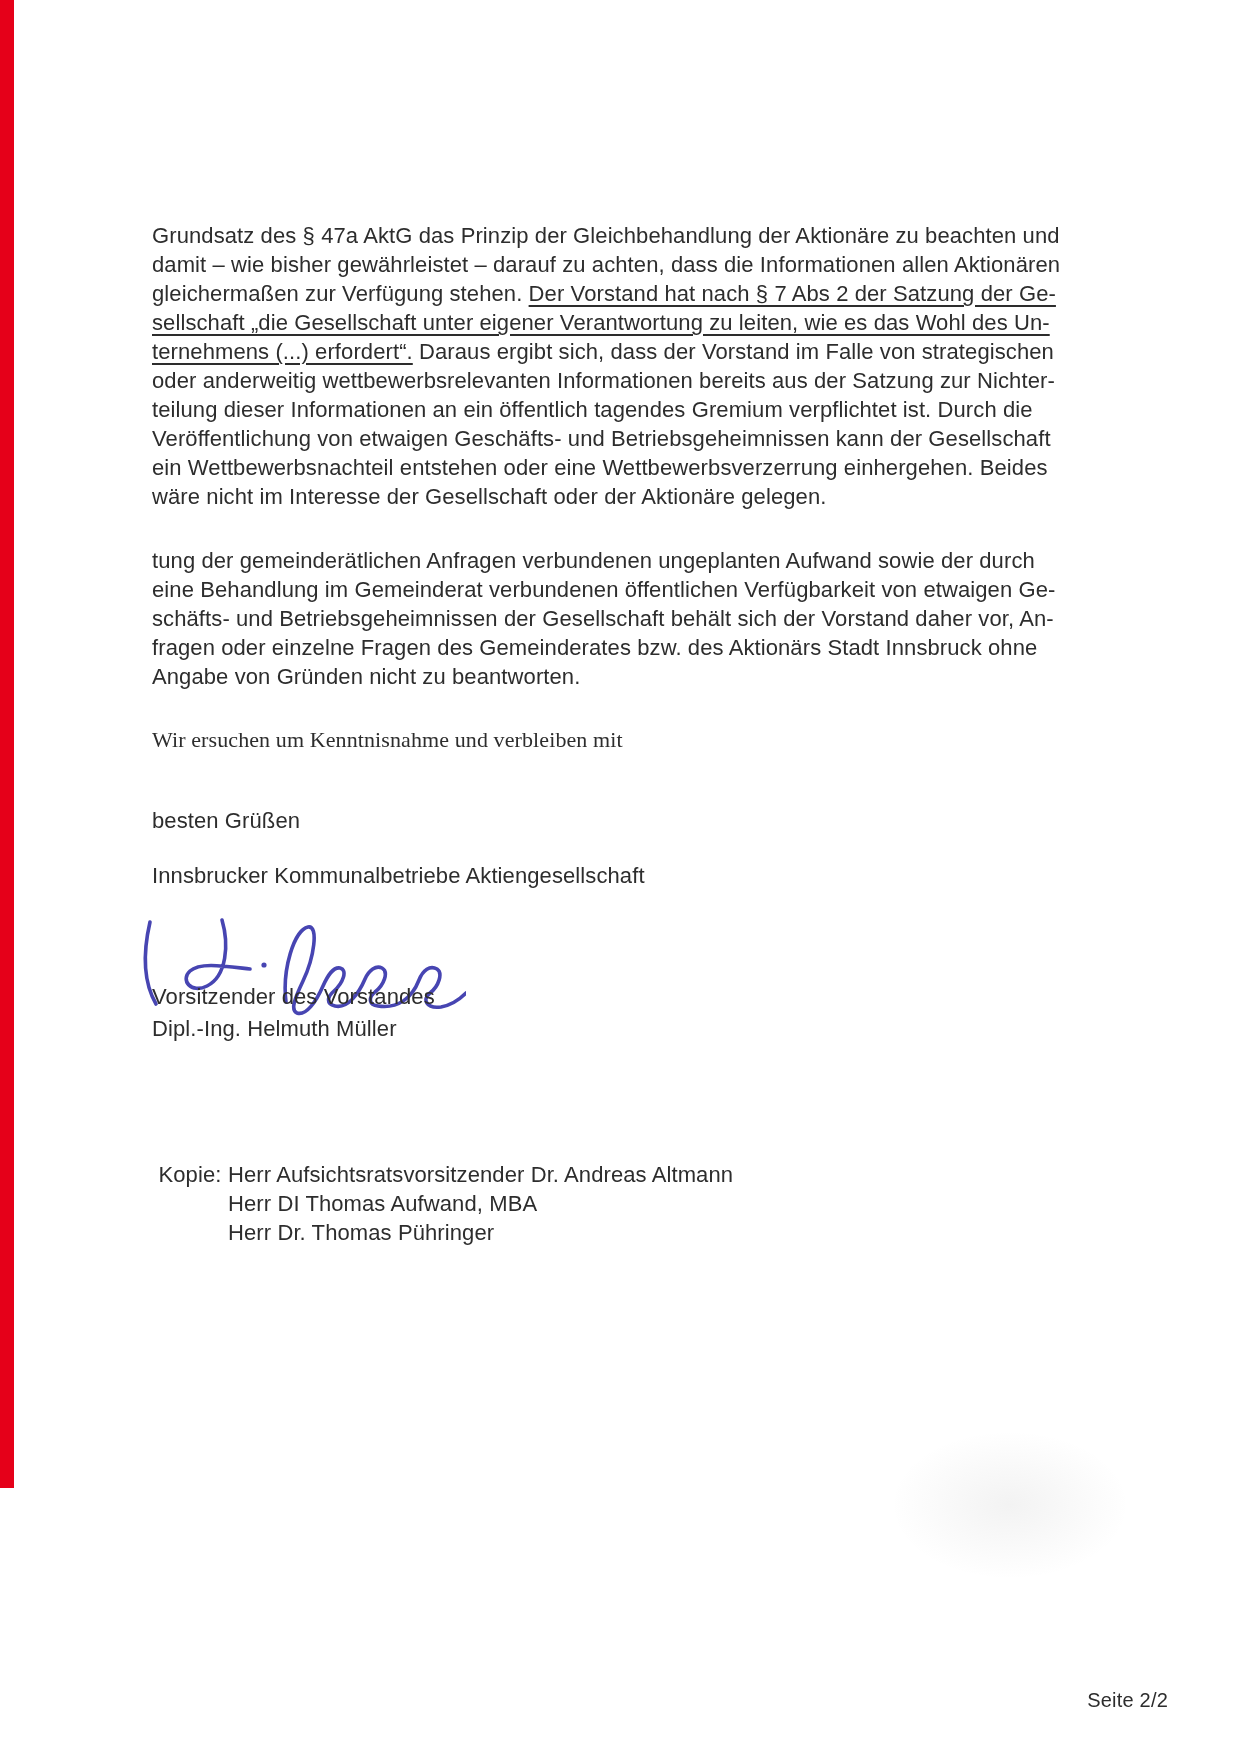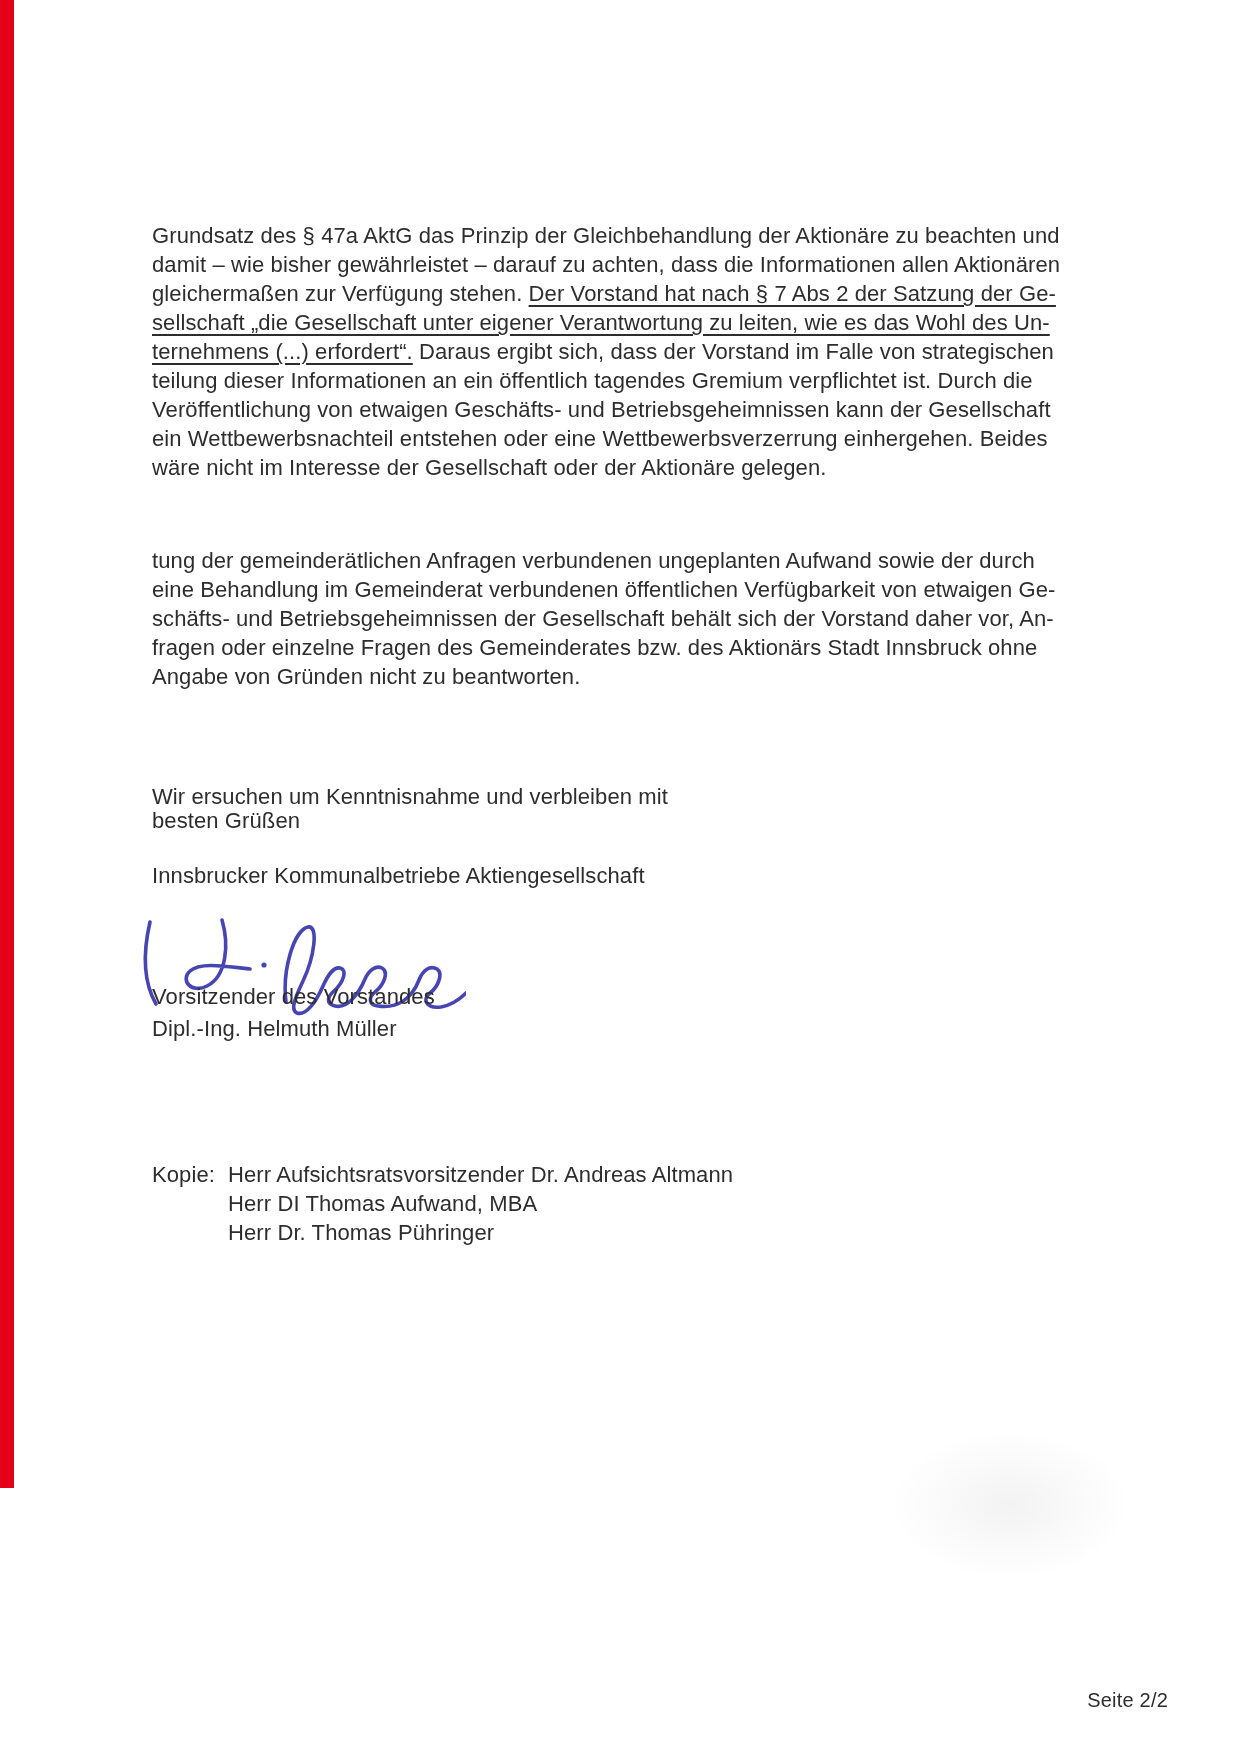--- a/index.html
+++ b/index.html
@@ -23,31 +23,31 @@
     white-space:nowrap;
   }
   .tline{white-space:nowrap;}
   .u{
     text-decoration:underline;
     text-underline-offset:4px;
     text-decoration-thickness:1.8px;
   }
   .para1{top:221px;}
   .para2{top:546px;}
-  .request{top:782px;}
+  .request{top:725px;font-family:Liberation Serif, serif;}
   .salutation{top:806px;}
   .company{top:861px;}
   .signature{
     position:absolute;left:136px;top:916px;
     width:330px;height:100px;
   }
   .signer-name{top:1014px;}
   .signer-title{top:982px;}
   .copy-block{top:1160px;display:flex;}
-  .copy-label{width:76px;}
+  .copy-label{width:76px;text-align:center;}
   .footer{
     position:absolute;right:72px;top:1686px;
     font-size:20px;line-height:28px;
     letter-spacing:0.2px;
   }
   .smudge{
     position:absolute;left:890px;top:1430px;
     width:240px;height:150px;
     background:radial-gradient(ellipse at center, rgba(80,80,80,0.07), rgba(0,0,0,0) 70%);
     pointer-events:none;
@@ -59,20 +59,21 @@
 <div class="page">
 
   <div class="edge-stripe"></div>
 
   <div class="textblock para1">
       <div class="tline"><span>Grundsatz des § 47a AktG das Prinzip der Gleichbehandlung der Aktionäre zu beachten und</span></div>
       <div class="tline"><span>damit – wie bisher gewährleistet – darauf zu achten, dass die Informationen allen Aktionären</span></div>
       <div class="tline"><span>gleichermaßen zur Verfügung stehen. </span><span class="u">Der Vorstand hat nach § 7 Abs 2 der Satzung der Ge-</span></div>
       <div class="tline"><span class="u">sellschaft „die Gesellschaft unter eigener Verantwortung zu leiten, wie es das Wohl des Un-</span></div>
       <div class="tline"><span class="u">ternehmens (...) erfordert“.</span><span> Daraus ergibt sich, dass der Vorstand im Falle von strategischen</span></div>
+      <div class="tline"><span>oder anderweitig wettbewerbsrelevanten Informationen bereits aus der Satzung zur Nichter-</span></div>
       <div class="tline"><span>teilung dieser Informationen an ein öffentlich tagendes Gremium verpflichtet ist. Durch die</span></div>
       <div class="tline"><span>Veröffentlichung von etwaigen Geschäfts- und Betriebsgeheimnissen kann der Gesellschaft</span></div>
       <div class="tline"><span>ein Wettbewerbsnachteil entstehen oder eine Wettbewerbsverzerrung einhergehen. Beides</span></div>
       <div class="tline"><span>wäre nicht im Interesse der Gesellschaft oder der Aktionäre gelegen.</span></div>
     </div>
 
   <div class="textblock para2">
       <div class="tline"><span>tung der gemeinderätlichen Anfragen verbundenen ungeplanten Aufwand sowie der durch</span></div>
       <div class="tline"><span>eine Behandlung im Gemeinderat verbundenen öffentlichen Verfügbarkeit von etwaigen Ge-</span></div>
       <div class="tline"><span>schäfts- und Betriebsgeheimnissen der Gesellschaft behält sich der Vorstand daher vor, An-</span></div>

